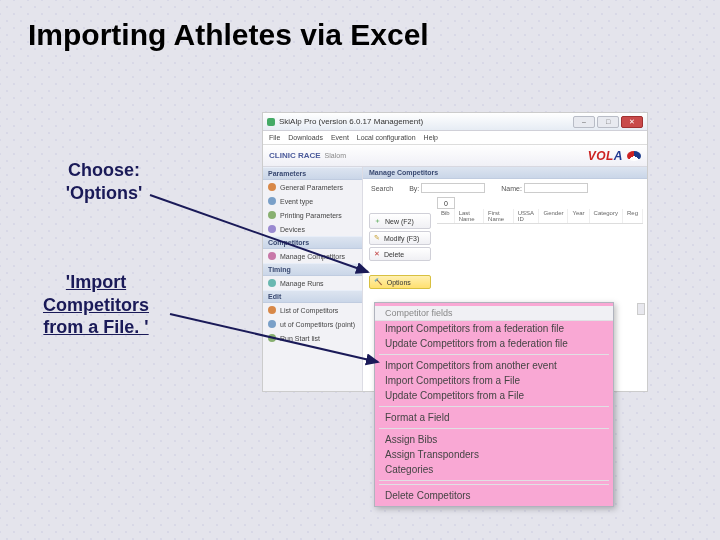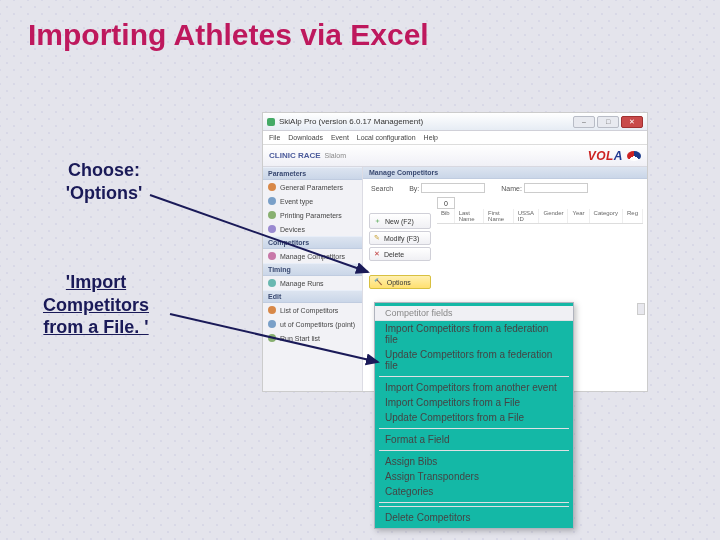--- a/index.html
+++ b/index.html
@@ -12,21 +12,21 @@
   background-size: 14px 14px;
   background-position: 0 0, 7px 7px;
   font-family: Arial, sans-serif;
   position: relative;
   overflow: hidden;
 }
 h1 {
   padding: 18px 0 0 28px;
   font-size: 30px;
   font-weight: bold;
-  color: #be185d;
+  color: #000000;
 }
 .callout1 { position: absolute; left: 44px; top: 159px; font-size: 18px; color: #1a1a58; font-weight: bold; line-height: 1.25; text-align: center; width: 120px; }
 .callout2 { position: absolute; left: 16px; top: 271px; font-size: 18px; color: #1a1a58; font-weight: bold; line-height: 1.25; text-align: center; width: 160px; text-decoration: underline; }
 
 .app {
   position: absolute; left: 262px; top: 112px;
   width: 386px; height: 280px;
   background: #f4f4f4;
   border: 1px solid #ccc;
   font-size: 8px;
@@ -59,22 +59,22 @@
 .abtn { display:flex; align-items:center; gap:4px; padding:2px 4px; margin-bottom:2px; border:1px solid #d0d0d8; background:linear-gradient(#fff,#f0f0f4); border-radius:2px; font-size:7px; }
 .abtn.highlight { background:linear-gradient(#fff0b0,#ffe070); border-color:#d8c040; }
 .grid { position:absolute; left:74px; top:42px; right:4px; height:14px; }
 .ghead { display:flex; font-size:6px; color:#666; border-bottom:1px solid #ddd; }
 .ghead span { padding:1px 4px; border-right:1px solid #eee; }
 .pagebox { position:absolute; left:74px; top:30px; width:18px; height:12px; border:1px solid #ccc; background:#fff; font-size:7px; display:flex; align-items:center; justify-content:center; }
 .scrollstub { position:absolute; right:2px; top:136px; width:8px; height:12px; background:#e8e8ee; border:1px solid #ccc; }
 
 .dropdown {
   position: absolute; left: 374px; top: 302px;
-  width: 200px;
-  background: #14b8a6;
+  width: 240px;
+  background: #f9a8d4;
   border: 1px solid #b0b4be;
   box-shadow: 2px 2px 6px rgba(0,0,0,0.25);
   font-size: 10px;
   font-family: "Segoe UI", Tahoma, sans-serif;
   color: #444;
   padding: 3px 0;
 }
 .dd-head { background:#f0f0f4; font-size:9px; color:#888; padding:2px 10px; border-bottom:1px solid #e0e0e4; }
 .dd-item { padding: 2px 10px; font-size:10px; }
 .dd-sep { height:1px; background:#e0e0e4; margin:3px 4px; }

